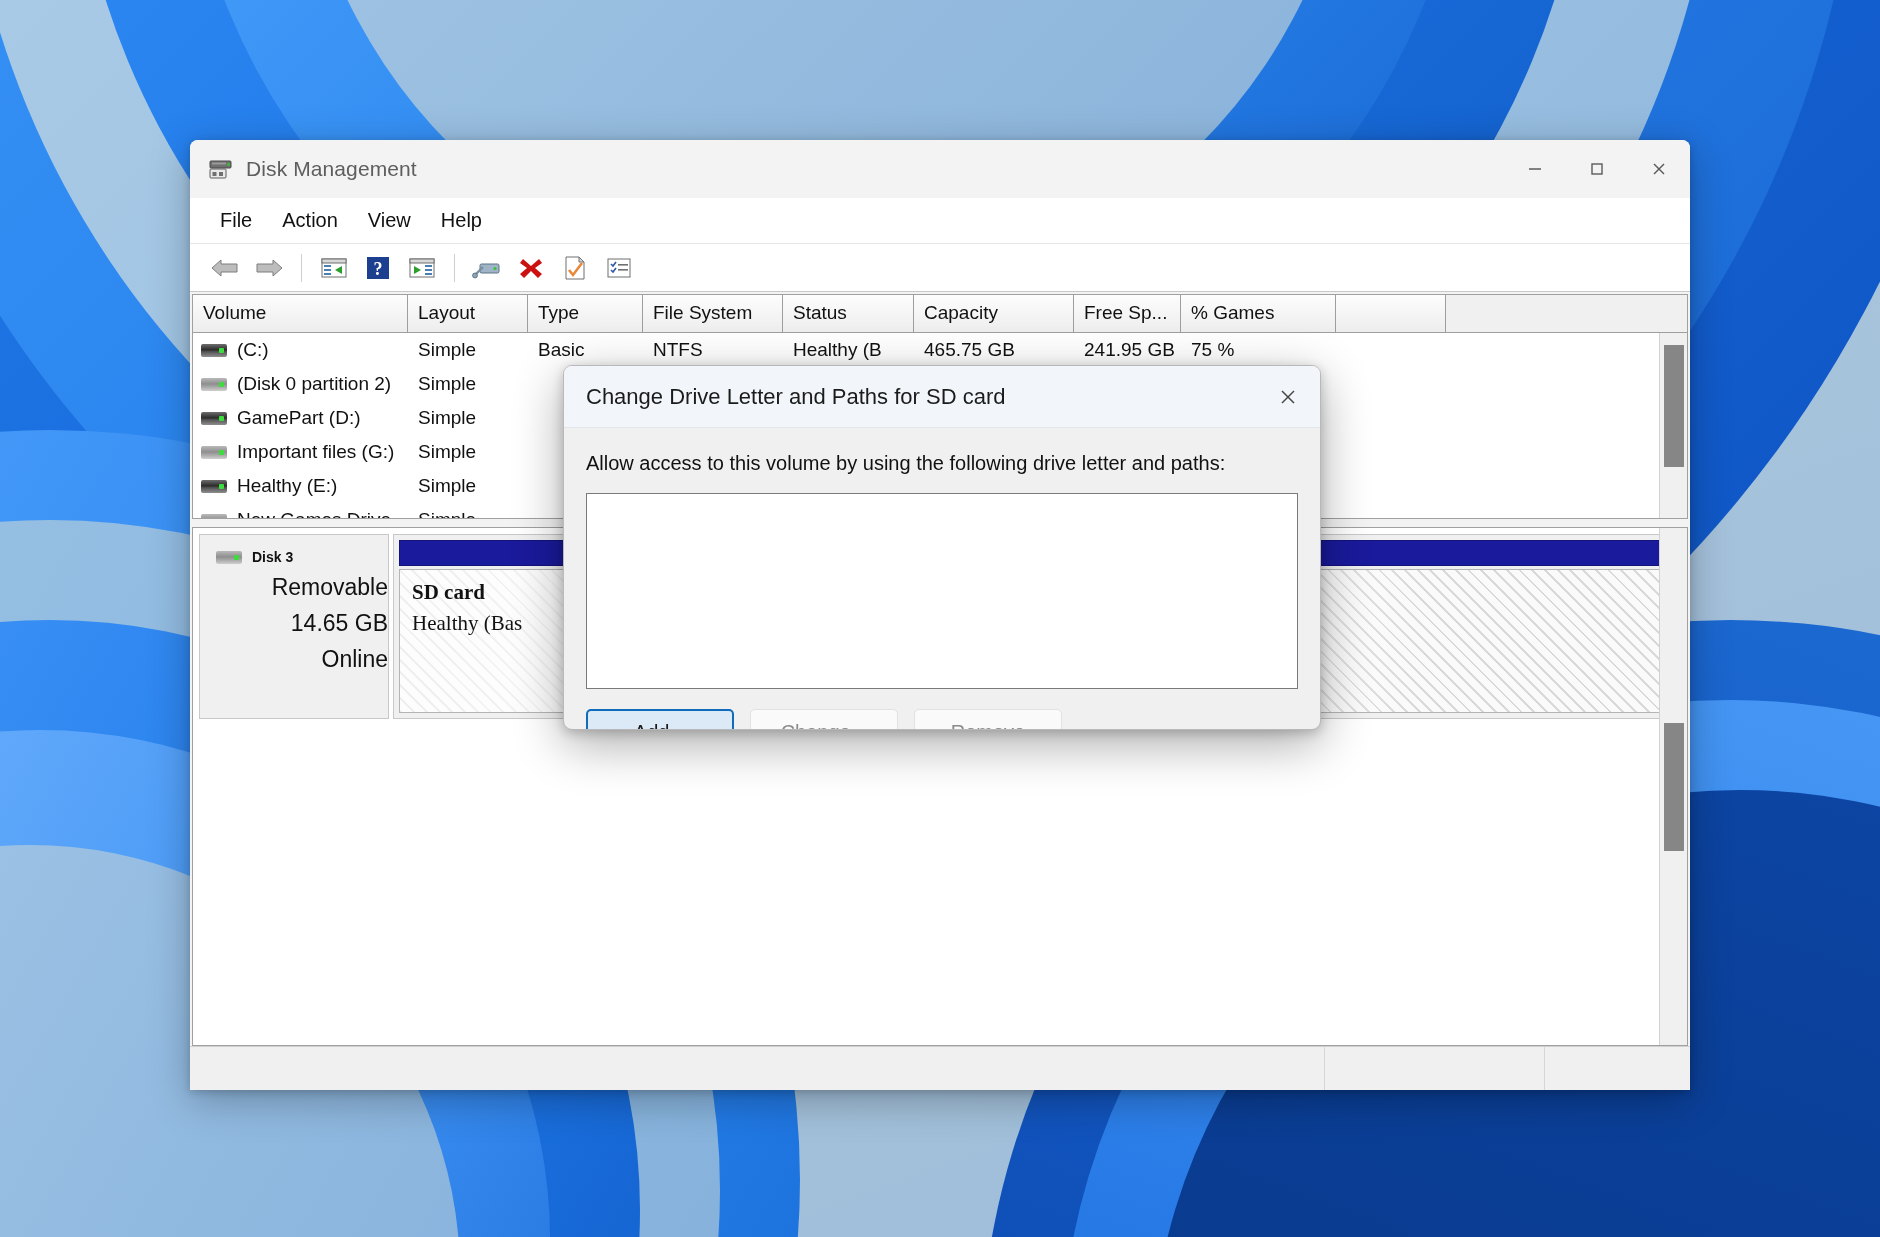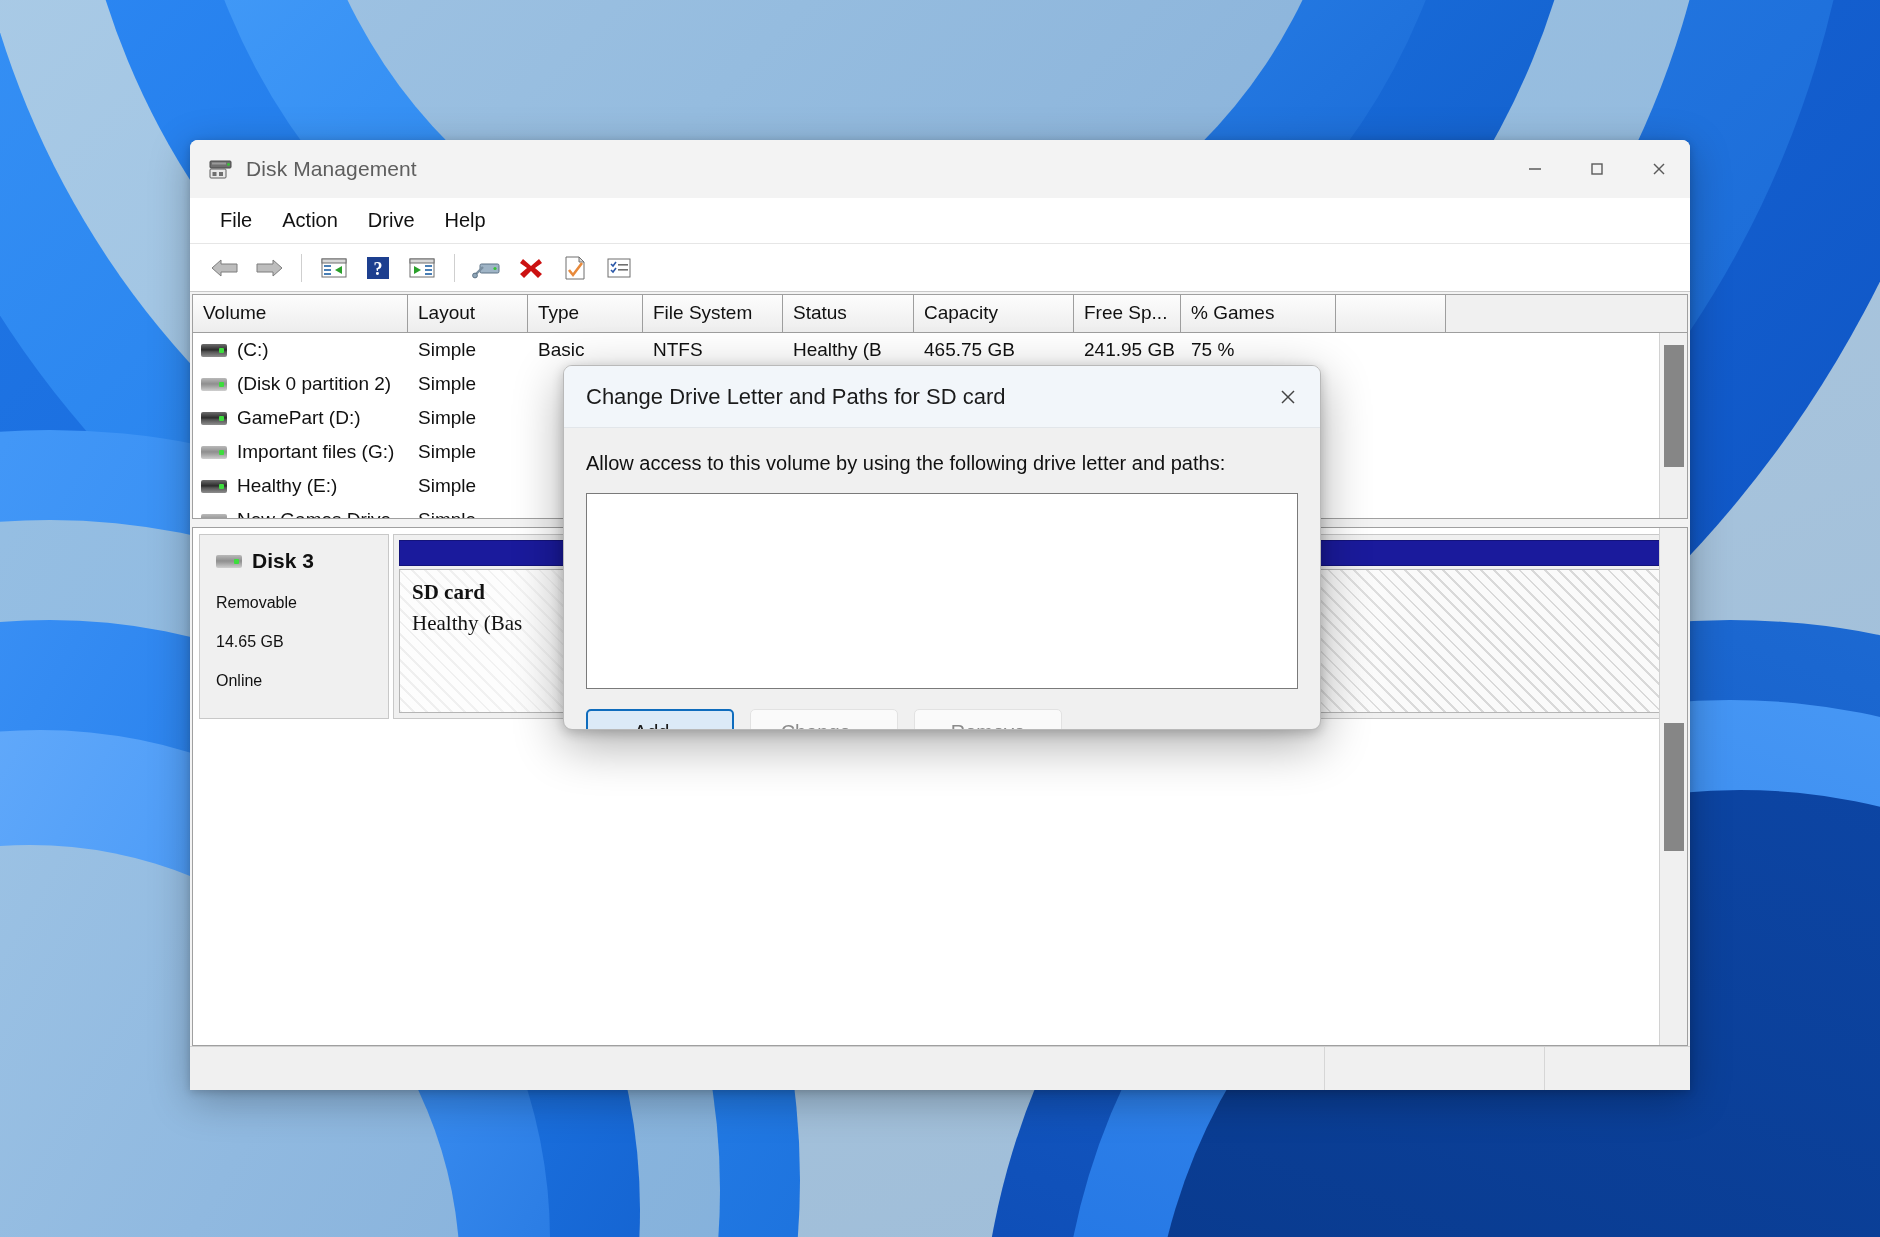--- a/index.html
+++ b/index.html
@@ -160,22 +160,22 @@
     position:relative;
     overflow:hidden;
   }
   .disk-row { display:flex; height: 185px; margin: 6px 0 0 6px; }
   .disk-info {
     width: 190px; flex:0 0 190px;
     border: 1px solid #c8c8c8;
     background:#f0f0f0;
     padding: 14px 0 0 16px;
   }
-  .disk-title { display:flex; align-items:center; gap:10px; font-size:21px; font-weight:bold; color:#111;}
-  .disk-line { font-size:16px; color:#111; margin-top: 21px; }
+  .disk-title { display:flex; align-items:center; gap:10px; font-size:14px; font-weight:bold; color:#111;}
+  .disk-line { font-size:23px; color:#111; margin-top: 9px; text-align: right; }
   .part-strip {
     flex:1; margin-left:4px;
     border:1px solid #c8c8c8;
     background:#f0f0f0;
     padding: 5px;
   }
   .part-box { height: 100%; display:flex; flex-direction:column;font-family:Liberation Serif, serif; }
   .part-cap { height: 26px; background:#1a1a9c; border:1px solid #13137a; }
   .part-body {
     flex:1;
@@ -315,21 +315,21 @@
             <line x1="6" y1="6" x2="16" y2="16" stroke="currentColor" stroke-width="1.4"></line>
             <line x1="16" y1="6" x2="6" y2="16" stroke="currentColor" stroke-width="1.4"></line>
           </svg>
       </div>
     </div>
   </div>
 
   <div class="menubar">
     <div class="menuitem">File</div>
     <div class="menuitem">Action</div>
-    <div class="menuitem">Drive</div>
+    <div class="menuitem">View</div>
     <div class="menuitem">Help</div>
   </div>
 
   <div class="toolbar">
     <div class="tbtn">
       <svg width="30" height="24" viewBox="0 0 30 24">
         <polygon points="2,12 11,4 11,8 27,8 27,16 11,16 11,20" fill="#bdbdbd" stroke="#7d7d7d" stroke-width="1"></polygon>
       </svg>
     </div>
     <div class="tbtn">

